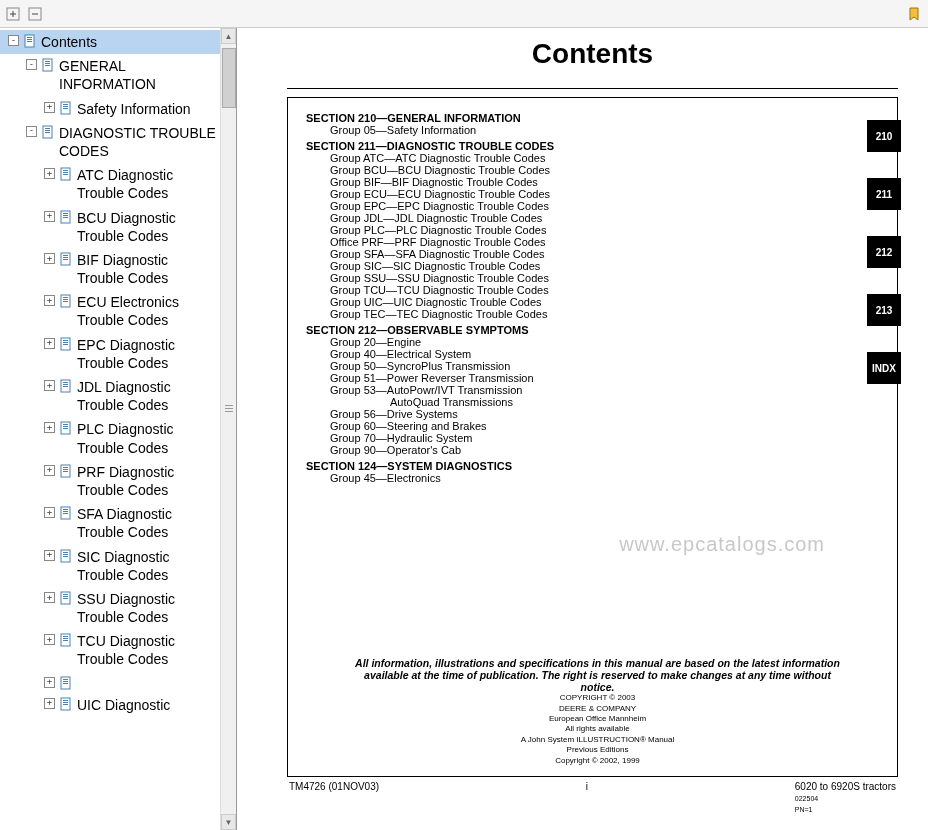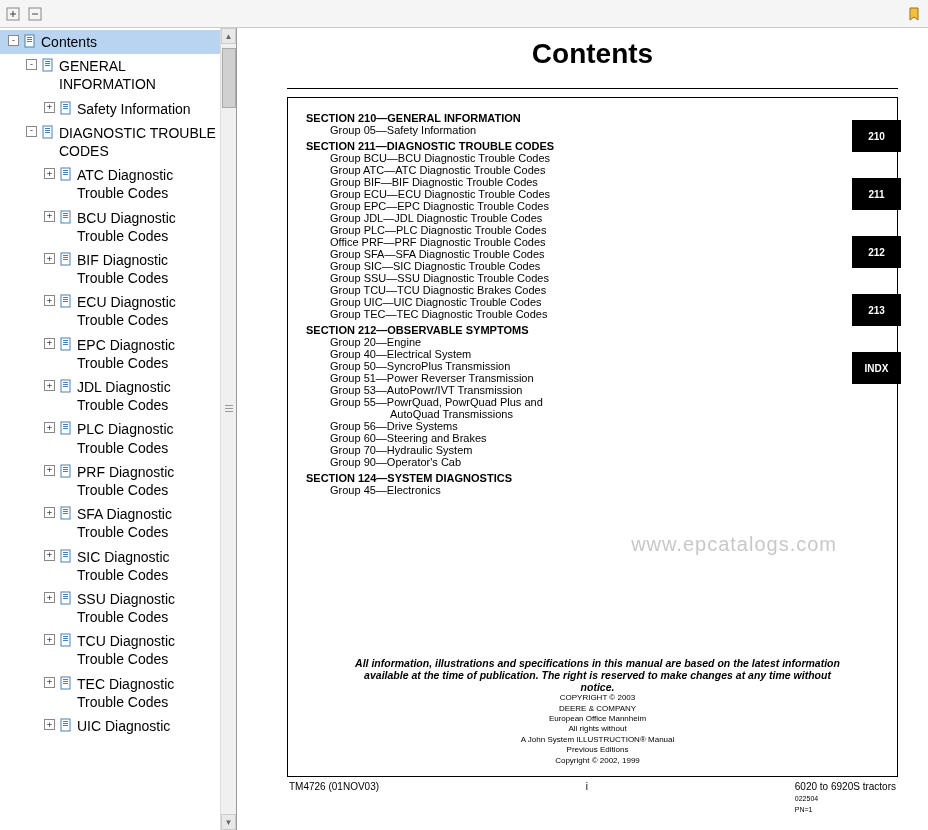--- a/index.html
+++ b/index.html
@@ -26,24 +26,24 @@
 .page-area { flex: 1; background: #fff; overflow: auto; position: relative; padding: 10px 30px 10px 50px; }
 .page-title { font-family: Arial; font-size: 28px; font-weight: bold; text-align: center; margin-bottom: 18px; }
 .page-title-underline { border-bottom: 1px solid #000; margin-bottom: 8px; }
 .page-body { border: 1px solid #000; padding: 14px 8px 10px 18px; position: relative; min-height: 680px; font-size: 11px; display: flex; flex-direction: column; }
 .section-heading { font-weight: bold; font-size: 11px; margin-top: 10px; }
 .section-heading:first-child { margin-top: 0; }
 .group-line { font-size: 11px; padding-left: 24px; }
 .group-line.indent2 { padding-left: 84px; }
 .section-block { margin-bottom: 4px; }
 .page-tabs { position: absolute; right: -4px; top: 22px; display: flex; flex-direction: column; gap: 26px; }
-.page-tab { background: #000; color: #fff; font-size: 10px; font-weight: bold; padding: 8px 6px; min-height: 32px; width: 49px; text-align: center; cursor: pointer; display: flex; align-items: center; justify-content: center; }
+.page-tab { background: #000; color: #fff; font-size: 10px; font-weight: bold; padding: 8px 6px; min-height: 32px; width: 34px; text-align: center; cursor: pointer; display: flex; align-items: center; justify-content: center; }
 .disclaimer { font-style: italic; font-size: 10.5px; text-align: center; margin-top: auto; padding: 0 40px; font-weight: bold; }
 .copyright-block { font-size: 8px; text-align: center; line-height: 1.3; }
-.watermark { position: absolute; right: 60px; bottom: 220px; color: #c8c8c8; font-size: 20px; letter-spacing: 1px; pointer-events: none; }
+.watermark { position: absolute; right: 72px; bottom: 220px; color: #c8c8c8; font-size: 20px; letter-spacing: 1px; pointer-events: none; }
 .page-footer { display: flex; justify-content: space-between; font-size: 10px; margin-top: 4px; padding: 0 2px; }
 .page-footer-center { text-align: center; flex: 1; }
 .page-footer-right { text-align: left; }
 .tiny { font-size: 7px; }
 </style>
 </head>
 <body>
 
 <div class="toolbar">
   <span class="toolbar-icon">
@@ -141,21 +141,21 @@
           <span class="tree-label">BIF Diagnostic Trouble Codes</span>
         </div>
         <div class="tree-item level-2">
           <div class="expand-box">+</div>
           <svg class="doc-icon" viewBox="0 0 14 14">
             <rect x="2" y="1" width="9" height="12" fill="#fff" stroke="#4a80b0"></rect>
             <rect x="4" y="3" width="5" height="1" fill="#4a80b0"></rect>
             <rect x="4" y="5" width="5" height="1" fill="#4a80b0"></rect>
             <rect x="4" y="7" width="5" height="1" fill="#4a80b0"></rect>
           </svg>
-          <span class="tree-label">ECU Diagnostic Trouble Codes</span>
+          <span class="tree-label">ECU Electronics Trouble Codes</span>
         </div>
         <div class="tree-item level-2">
           <div class="expand-box">+</div>
           <svg class="doc-icon" viewBox="0 0 14 14">
             <rect x="2" y="1" width="9" height="12" fill="#fff" stroke="#4a80b0"></rect>
             <rect x="4" y="3" width="5" height="1" fill="#4a80b0"></rect>
             <rect x="4" y="5" width="5" height="1" fill="#4a80b0"></rect>
             <rect x="4" y="7" width="5" height="1" fill="#4a80b0"></rect>
           </svg>
           <span class="tree-label">EPC Diagnostic Trouble Codes</span>
@@ -231,21 +231,20 @@
           <span class="tree-label">TCU Diagnostic Trouble Codes</span>
         </div>
         <div class="tree-item level-2">
           <div class="expand-box">+</div>
           <svg class="doc-icon" viewBox="0 0 14 14">
             <rect x="2" y="1" width="9" height="12" fill="#fff" stroke="#4a80b0"></rect>
             <rect x="4" y="3" width="5" height="1" fill="#4a80b0"></rect>
             <rect x="4" y="5" width="5" height="1" fill="#4a80b0"></rect>
             <rect x="4" y="7" width="5" height="1" fill="#4a80b0"></rect>
           </svg>
-          <span class="tree-label">TEC Diagnostic Trouble Codes</span>
         </div>
         <div class="tree-item level-2">
           <div class="expand-box">+</div>
           <svg class="doc-icon" viewBox="0 0 14 14">
             <rect x="2" y="1" width="9" height="12" fill="#fff" stroke="#4a80b0"></rect>
             <rect x="4" y="3" width="5" height="1" fill="#4a80b0"></rect>
             <rect x="4" y="5" width="5" height="1" fill="#4a80b0"></rect>
             <rect x="4" y="7" width="5" height="1" fill="#4a80b0"></rect>
           </svg>
           <span class="tree-label">UIC Diagnostic</span>
@@ -267,43 +266,42 @@
     <div class="page-title">Contents</div>
     <div class="page-title-underline"></div>
     <div class="page-body">
       <div id="sections-root">
           <div class="section-block">
             <div class="section-heading">SECTION 210—GENERAL INFORMATION</div>
             <div class="group-line">Group 05—Safety Information</div>
           </div>
           <div class="section-block">
             <div class="section-heading">SECTION 211—DIAGNOSTIC TROUBLE CODES</div>
+            <div class="group-line">Group ATC—ATC Diagnostic Trouble Codes</div>
             <div class="group-line">Group BCU—BCU Diagnostic Trouble Codes</div>
-            <div class="group-line">Group ATC—ATC Diagnostic Trouble Codes</div>
             <div class="group-line">Group BIF—BIF Diagnostic Trouble Codes</div>
             <div class="group-line">Group ECU—ECU Diagnostic Trouble Codes</div>
             <div class="group-line">Group EPC—EPC Diagnostic Trouble Codes</div>
             <div class="group-line">Group JDL—JDL Diagnostic Trouble Codes</div>
             <div class="group-line">Group PLC—PLC Diagnostic Trouble Codes</div>
             <div class="group-line">Office PRF—PRF Diagnostic Trouble Codes</div>
             <div class="group-line">Group SFA—SFA Diagnostic Trouble Codes</div>
             <div class="group-line">Group SIC—SIC Diagnostic Trouble Codes</div>
             <div class="group-line">Group SSU—SSU Diagnostic Trouble Codes</div>
-            <div class="group-line">Group TCU—TCU Diagnostic Brakes Codes</div>
+            <div class="group-line">Group TCU—TCU Diagnostic Trouble Codes</div>
             <div class="group-line">Group UIC—UIC Diagnostic Trouble Codes</div>
             <div class="group-line">Group TEC—TEC Diagnostic Trouble Codes</div>
           </div>
           <div class="section-block">
             <div class="section-heading">SECTION 212—OBSERVABLE SYMPTOMS</div>
             <div class="group-line">Group 20—Engine</div>
             <div class="group-line">Group 40—Electrical System</div>
             <div class="group-line">Group 50—SyncroPlus Transmission</div>
             <div class="group-line">Group 51—Power Reverser Transmission</div>
             <div class="group-line">Group 53—AutoPowr/IVT Transmission</div>
-            <div class="group-line">Group 55—PowrQuad, PowrQuad Plus and</div>
             <div class="group-line indent2">AutoQuad Transmissions</div>
             <div class="group-line">Group 56—Drive Systems</div>
             <div class="group-line">Group 60—Steering and Brakes</div>
             <div class="group-line">Group 70—Hydraulic System</div>
             <div class="group-line">Group 90—Operator's Cab</div>
           </div>
           <div class="section-block">
             <div class="section-heading">SECTION 124—SYSTEM DIAGNOSTICS</div>
             <div class="group-line">Group 45—Electronics</div>
           </div>
@@ -318,21 +316,21 @@
         </div>
 
       <div class="watermark">www.epcatalogs.com</div>
 
       <div class="disclaimer">All information, illustrations and specifications in this manual are based on the latest information available at the time of publication. The right is reserved to make changes at any time without notice.</div>
 
       <div class="copyright-block" id="copyright-root">
           <div>COPYRIGHT © 2003</div>
           <div>DEERE &amp; COMPANY</div>
           <div>European Office Mannheim</div>
-          <div>All rights without</div>
+          <div>All rights available</div>
           <div>A John System ILLUSTRUCTION® Manual</div>
           <div>Previous Editions</div>
           <div>Copyright © 2002, 1999</div>
         </div>
     </div>
     <div class="page-footer">
       <span>TM4726 (01NOV03)</span>
       <span class="page-footer-center">i</span>
       <span class="page-footer-right">
         <span>6020 to 6920S tractors</span><br>

